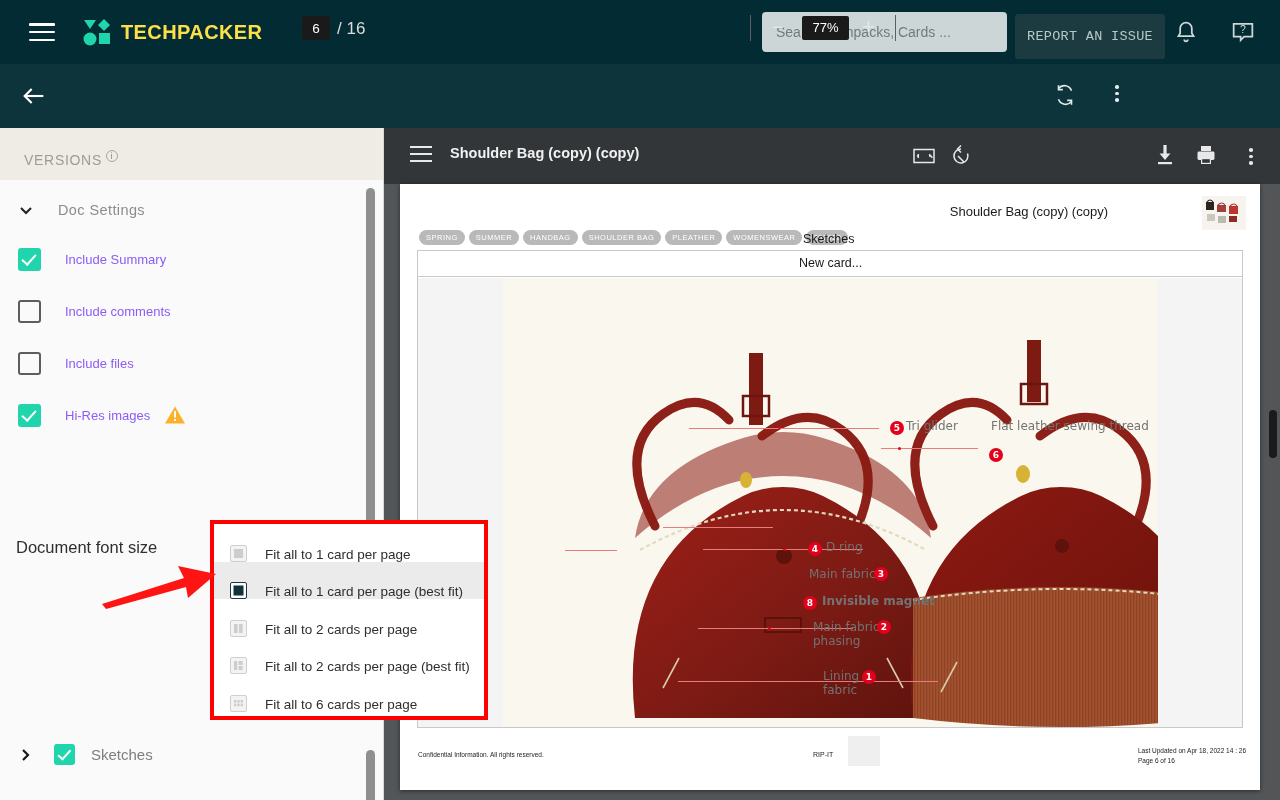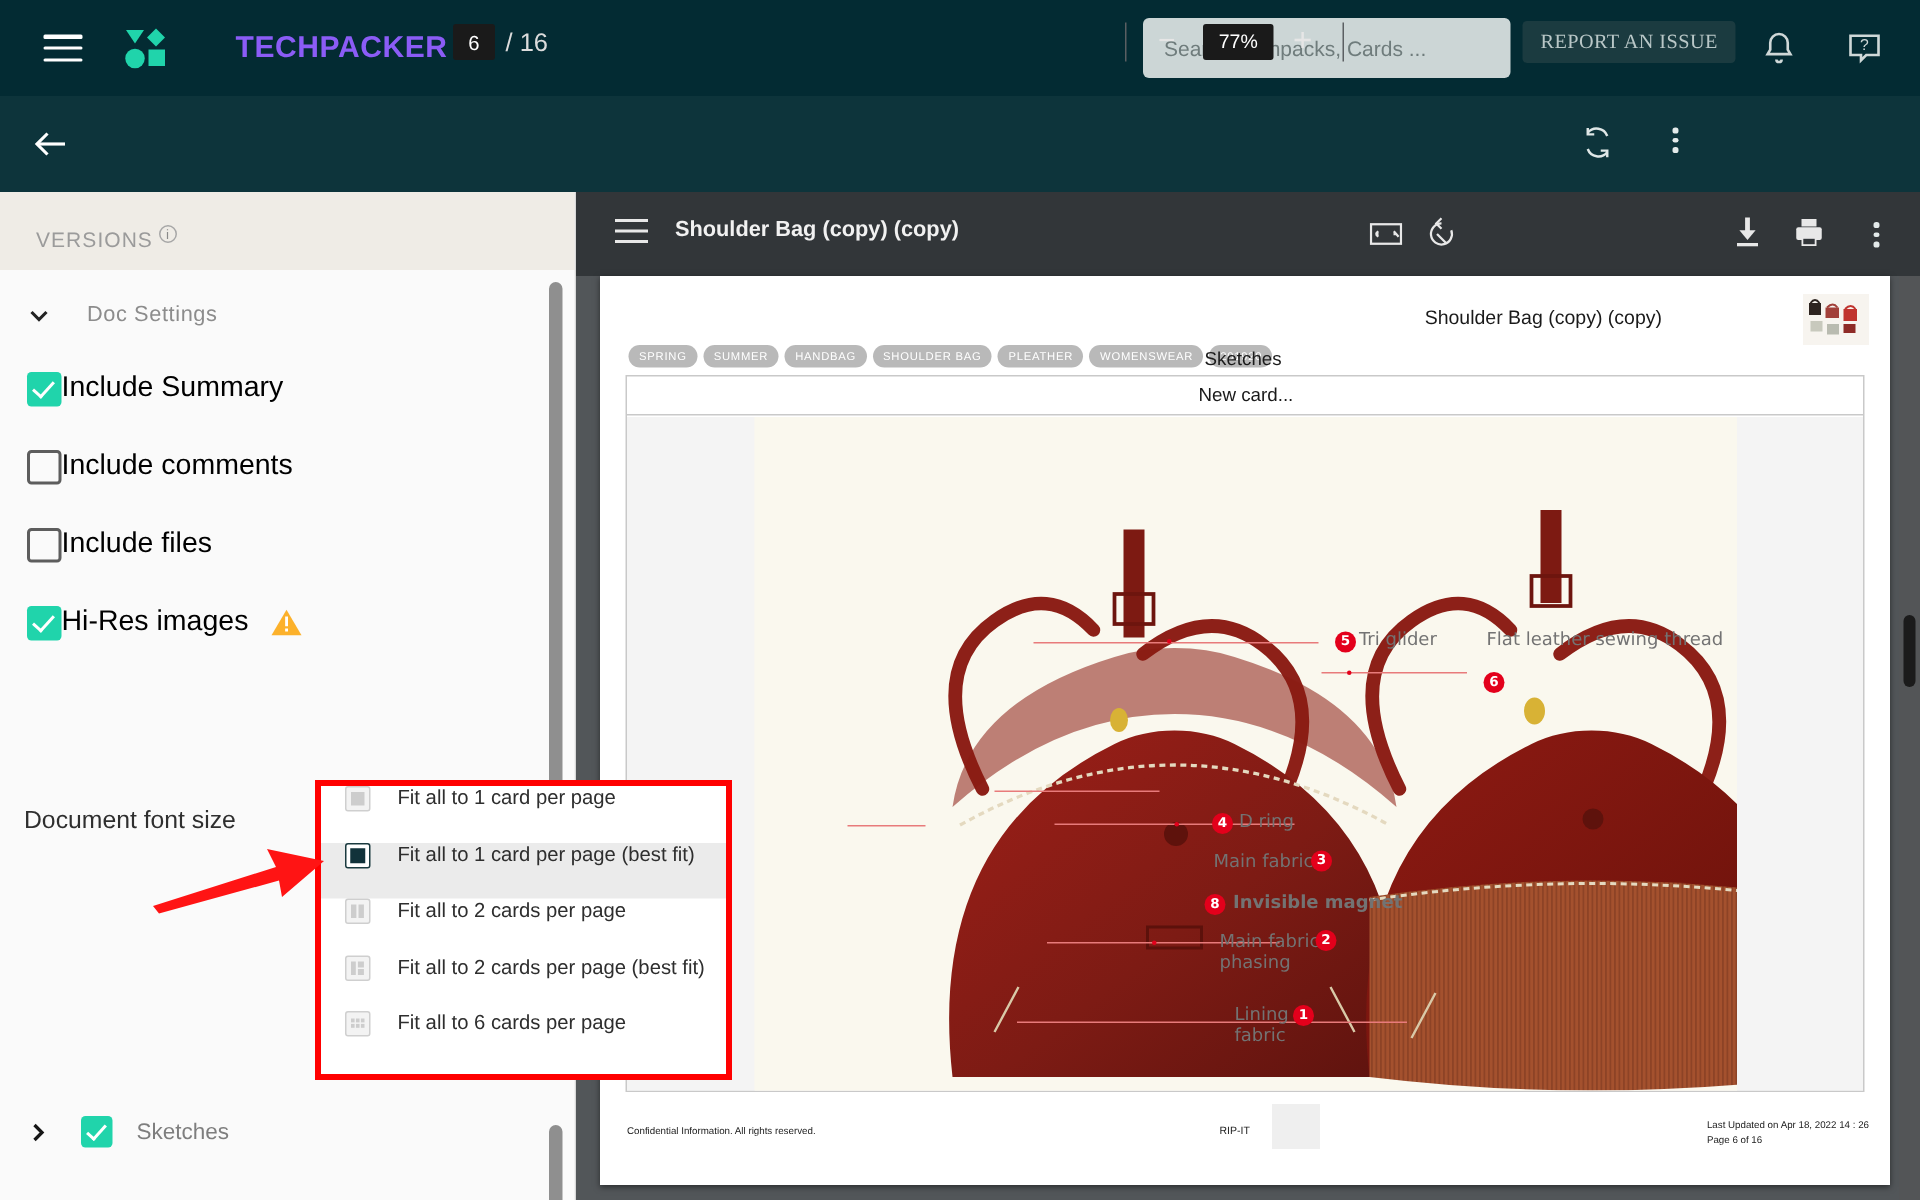--- a/index.html
+++ b/index.html
@@ -13,35 +13,35 @@
   .topbar {
     position: absolute; top: 0; left: 0; width: 1280px; height: 64px;
     background: #032b33; display: flex; align-items: center;
   }
   .hamburger { width: 26px; height: 18px; margin-left: 29px; cursor: pointer;
     display: flex; flex-direction: column; justify-content: space-between; }
   .hamburger span { display: block; height: 2.5px; background: #fff; border-radius: 1px; }
 
   .brand { display: flex; align-items: center; margin-left: 28px; }
   .brand-logo { width: 28px; height: 28px; position: relative; margin-right: 10px; }
-  .brand-name { color: #8b5cf6; font-size: 20px; font-weight: bold; letter-spacing: .4px; margin-left: 36px; }
+  .brand-name { color: #fde047; font-size: 20px; font-weight: bold; letter-spacing: .4px; }
 
   .search-box {
     position: absolute; left: 762px; top: 12px; width: 245px; height: 40px;
     background: #ccd6d6; border: none; border-radius: 4px;
     padding: 0 14px; font-size: 14px; color: #5b6a6a;
     font-family: "Liberation Sans", sans-serif;
   }
   .search-box::placeholder { color: #6f7c7c; }
 
   .report-btn {
-    position: absolute; left: 1015px; top: 14px; height: 28px;
+    position: absolute; left: 1015px; top: 14px; height: 45px;
     background: #1b3b40; color: #b9c7c7; border: none; border-radius: 3px;
     padding: 0 12px; font-size: 13.5px; letter-spacing: .3px; cursor: pointer;
-    font-family: Liberation Serif, serif;
+    font-family: Liberation Mono, monospace;
   }
   .ico-btn { position: absolute; top: 18px; width: 28px; height: 28px; cursor: pointer; }
 
   
   .subbar {
     position: absolute; top: 64px; left: 0; width: 1280px; height: 64px;
     background: #0d343b;
   }
   .back-arrow { position: absolute; left: 20px; top: 18px; width: 28px; height: 28px; cursor: pointer; }
   .refresh-ico { position: absolute; left: 1052px; top: 18px; width: 26px; height: 26px; cursor: pointer; }
@@ -81,21 +81,21 @@
   .chk-row { display:flex; align-items:center; height:30px; margin:22px 0 0 18px; }
   .chk {
     width:23px; height:23px; border-radius:3px; flex:0 0 auto; cursor:pointer; position:relative;
   }
   .chk.on { background:#20d4ab; }
   .chk.off { border:2px solid #5d5d5d; background:transparent; }
   .chk.on:after {
     content:''; position:absolute; left:7px; top:3px; width:6px; height:12px;
     border:solid #fff; border-width:0 2.4px 2.4px 0; transform:rotate(42deg);
   }
-  .chk-label { margin-left:0; font-size:19px; color:#000000; }
+  .chk-label { margin-left:24px; font-size:13px; color:#8b5cf6; }
   .warn-ico { margin-left:14px; width:22px; height:20px; }
 
   .fontsize-row { position:absolute; top:348px; left:0; width:384px; }
   .fontsize-title { position:absolute; left:16px; top:10px; font-size:16.5px; color:#2f2f2f; }
   .fontsize-caption { position:absolute; left:296px; top:-8px; font-size:11px; color:#9a9a9a; }
   .fontsize-val { position:absolute; left:300px; top:8px; font-size:14px; color:#9a9a9a; }
   .fontsize-arrow {
     position:absolute; left:348px; top:16px; width:0; height:0;
     border-left:7px solid transparent; border-right:7px solid transparent;
     border-top:8px solid #6a6a6a; cursor:pointer;
@@ -114,21 +114,21 @@
     border:solid #fff; border-width:0 2.2px 2.2px 0; transform:rotate(42deg);
   }
   .sec-label { margin-left:16px; font-size:15px; color:#7e7e7e; }
   .lp-thumb { position:absolute; right:8px; width:9px; background:#8f8f8f; border-radius:5px; }
 
   
   .dropdown {
     position:absolute; left:210px; top:520px; width:278px; height:200px;
     background:#fff; border:4px solid #ff0000; z-index:40;
   }
-  .dd-item { display:flex; align-items:flex-start; height:37.5px; padding-left:16px; cursor:pointer; }
+  .dd-item { display:flex; align-items:flex-end; height:37.5px; padding-left:16px; cursor:pointer; }
   .dd-item.sel { background:#ebebeb; }
   .dd-ico { width:17px; height:17px; border:1px solid #cfcfcf; border-radius:2px;
             background:#f3f3f3; flex:0 0 auto; position:relative; }
   .dd-label { margin-left:18px; font-size:13.5px; color:#2e2e2e; }
 
   
   .red-arrow { position:absolute; left:100px; top:560px; width:118px; height:50px; z-index:45; }
 
   
   .viewer { position:absolute; top:128px; left:384px; width:896px; height:672px; background:#525659; }

